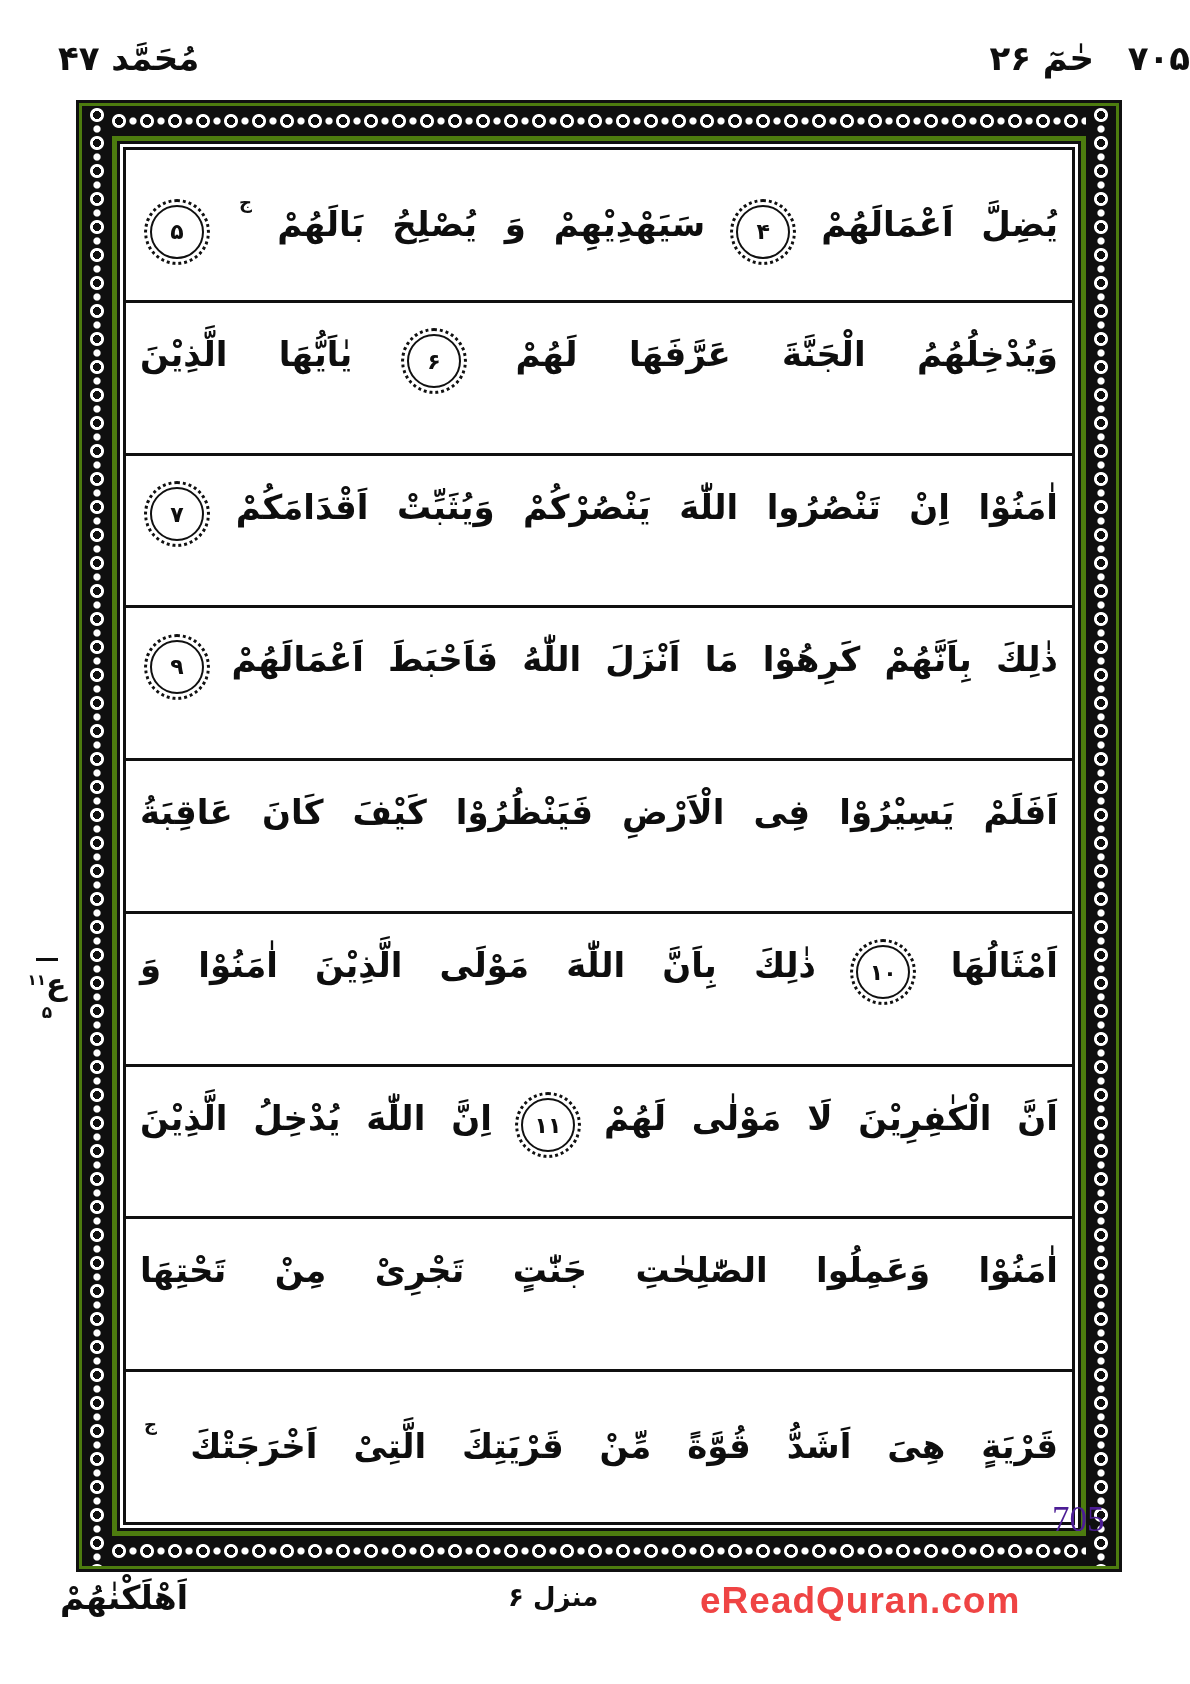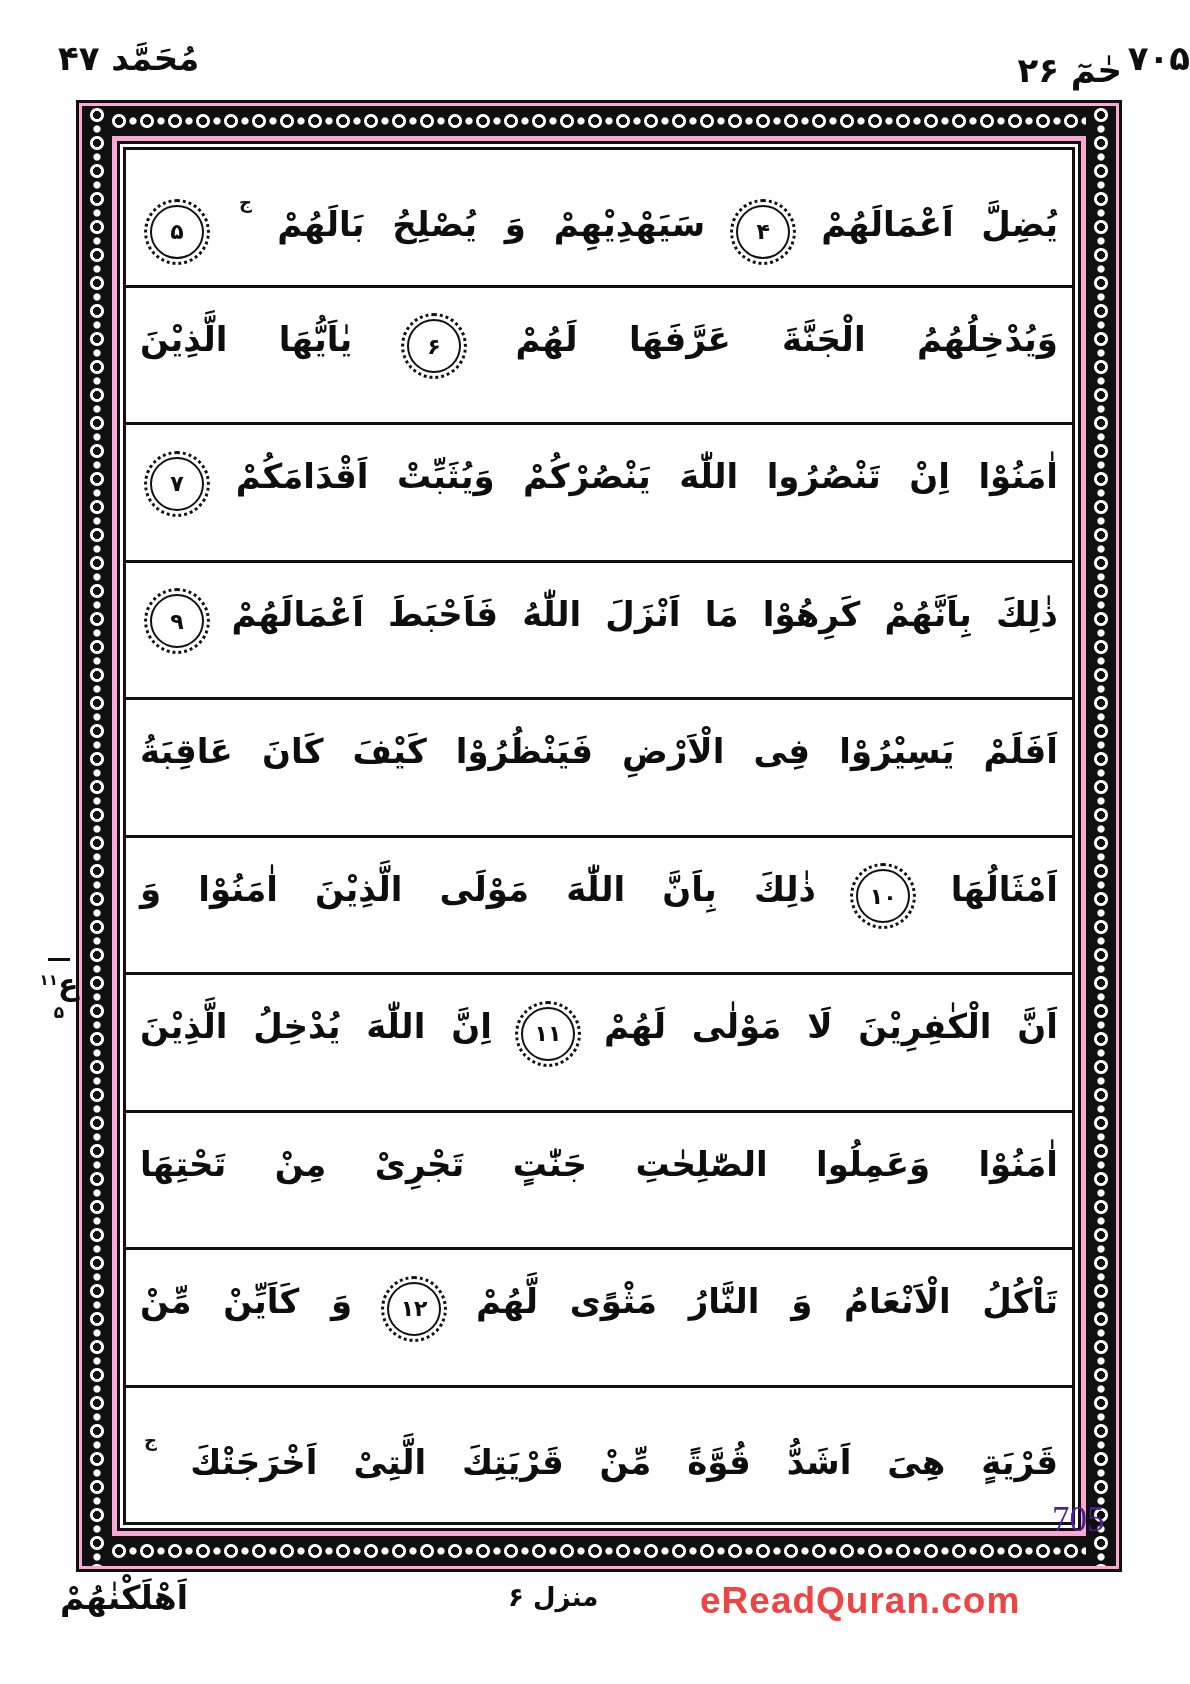--- a/index.html
+++ b/index.html
@@ -4,25 +4,25 @@
 <style>
   html,body{margin:0;padding:0;background:#ffffff;}
   body{width:1190px;height:1684px;position:relative;overflow:hidden;
        font-family:"DejaVu Sans",sans-serif;color:#0e0e0e;}
 
   
   .hdr{position:absolute;top:38px;height:60px;font-weight:bold;
        font-size:34px;direction:rtl;white-space:nowrap;}
   .hdr-surah{left:58px;}
   .hdr-page{left:0;right:0;text-align:right;}
-  .hdr-juz{right:68px;margin-top:12px;}
+  .hdr-juz{right:96px;}
 
   
   .frame{position:absolute;left:76px;top:100px;width:1046px;height:1472px;
-         border:3px solid #101010;background:#f9a8d4;box-sizing:border-box;}
+         border:3px solid #101010;background:#4d7c0f;box-sizing:border-box;}
   .band{position:absolute;background-color:#0f0f0f;}
   .band-top,.band-bottom{left:3px;right:3px;height:30px;
      background-image:
        radial-gradient(circle at 9px 15px, rgba(255,255,255,0) 4px, #fff 4px, #fff 6.5px, rgba(255,255,255,0) 7.5px),
        radial-gradient(circle at 23px 15px, #fff 3px, rgba(255,255,255,0) 4.2px);
      background-size:28px 30px;}
   .band-top{top:3px;} .band-bottom{bottom:3px;}
   .band-left,.band-right{top:3px;bottom:3px;width:30px;
      background-image:
        radial-gradient(circle at 15px 9px, rgba(255,255,255,0) 4px, #fff 4px, #fff 6.5px, rgba(255,255,255,0) 7.5px),
@@ -40,21 +40,21 @@
   .line:not(:last-child){border-bottom:3px solid #101010;}
   .qtext{font-size:34px;font-weight:bold;letter-spacing:0;}
   .ayah{display:inline-flex;align-items:center;justify-content:center;
         width:50px;height:50px;border:2.5px solid #101010;border-radius:50%;
         outline:3px dotted #101010;outline-offset:3px;
         font-size:22px;font-weight:bold;vertical-align:middle;margin:0 10px;
         line-height:normal;}
   .pause{font-size:18px;font-weight:bold;vertical-align:28px;margin:0 4px;}
 
   
-  .ruku{position:absolute;left:30px;top:958px;width:58px;text-align:center;
+  .ruku{position:absolute;left:18px;top:958px;width:58px;text-align:center;
         direction:rtl;}
   .ruku-dash{width:22px;height:0;border-top:3px solid #0e0e0e;margin:0 auto 2px auto;}
   .ruku-mid{direction:ltr;font-weight:bold;font-size:30px;line-height:34px;}
   .ruku-sup{font-size:15px;vertical-align:10px;font-weight:bold;}
   .ruku-bot{font-size:17px;font-weight:bold;line-height:20px;}
 
   
   .ftr{position:absolute;white-space:nowrap;}
   .ftr-catchword{left:60px;top:1578px;font-size:33px;font-weight:bold;direction:rtl;}
   .ftr-manzil{left:508px;top:1582px;font-size:26px;font-weight:bold;direction:rtl;}
@@ -77,21 +77,20 @@
   <div class="band band-right"></div>
   <div class="text-area" id="text-area">
       <div class="line"><span class="qtext">يُضِلَّ اَعْمَالَهُمْ</span> <span class="ayah">۴</span> <span class="qtext">سَيَهْدِيْهِمْ وَ يُصْلِحُ بَالَهُمْ</span> <span class="pause">ج</span> <span class="ayah">۵</span> </div>
       <div class="line"><span class="qtext">وَيُدْخِلُهُمُ الْجَنَّةَ عَرَّفَهَا لَهُمْ</span> <span class="ayah">۶</span> <span class="qtext">يٰاَيُّهَا الَّذِيْنَ</span> </div>
       <div class="line"><span class="qtext">اٰمَنُوْا اِنْ تَنْصُرُوا اللّٰهَ يَنْصُرْكُمْ وَيُثَبِّتْ اَقْدَامَكُمْ</span> <span class="ayah">۷</span> </div>
       <div class="line"><span class="qtext">ذٰلِكَ بِاَنَّهُمْ كَرِهُوْا مَا اَنْزَلَ اللّٰهُ فَاَحْبَطَ اَعْمَالَهُمْ</span> <span class="ayah">۹</span> </div>
       <div class="line"><span class="qtext">اَفَلَمْ يَسِيْرُوْا فِى الْاَرْضِ فَيَنْظُرُوْا كَيْفَ كَانَ عَاقِبَةُ</span> </div>
       <div class="line"><span class="qtext">اَمْثَالُهَا</span> <span class="ayah">۱۰</span> <span class="qtext">ذٰلِكَ بِاَنَّ اللّٰهَ مَوْلَى الَّذِيْنَ اٰمَنُوْا وَ</span> </div>
       <div class="line"><span class="qtext">اَنَّ الْكٰفِرِيْنَ لَا مَوْلٰى لَهُمْ</span> <span class="ayah">۱۱</span> <span class="qtext">اِنَّ اللّٰهَ يُدْخِلُ الَّذِيْنَ</span> </div>
       <div class="line"><span class="qtext">اٰمَنُوْا وَعَمِلُوا الصّٰلِحٰتِ جَنّٰتٍ تَجْرِىْ مِنْ تَحْتِهَا</span> </div>
-      <div class="line"><span class="qtext">تَاْكُلُ الْاَنْعَامُ وَ النَّارُ مَثْوًى لَّهُمْ</span> <span class="ayah">۱۲</span> <span class="qtext">وَ كَاَيِّنْ مِّنْ</span> </div>
       <div class="line"><span class="qtext">قَرْيَةٍ هِىَ اَشَدُّ قُوَّةً مِّنْ قَرْيَتِكَ الَّتِىْ اَخْرَجَتْكَ</span> <span class="pause">ج</span> </div>
     </div>
 </div>
 
 <div class="ruku">
   <div class="ruku-dash"></div>
   <div class="ruku-mid">
     <span>ع</span><span class="ruku-sup">۱۱</span>
   </div>
   <div class="ruku-bot">۵</div>

